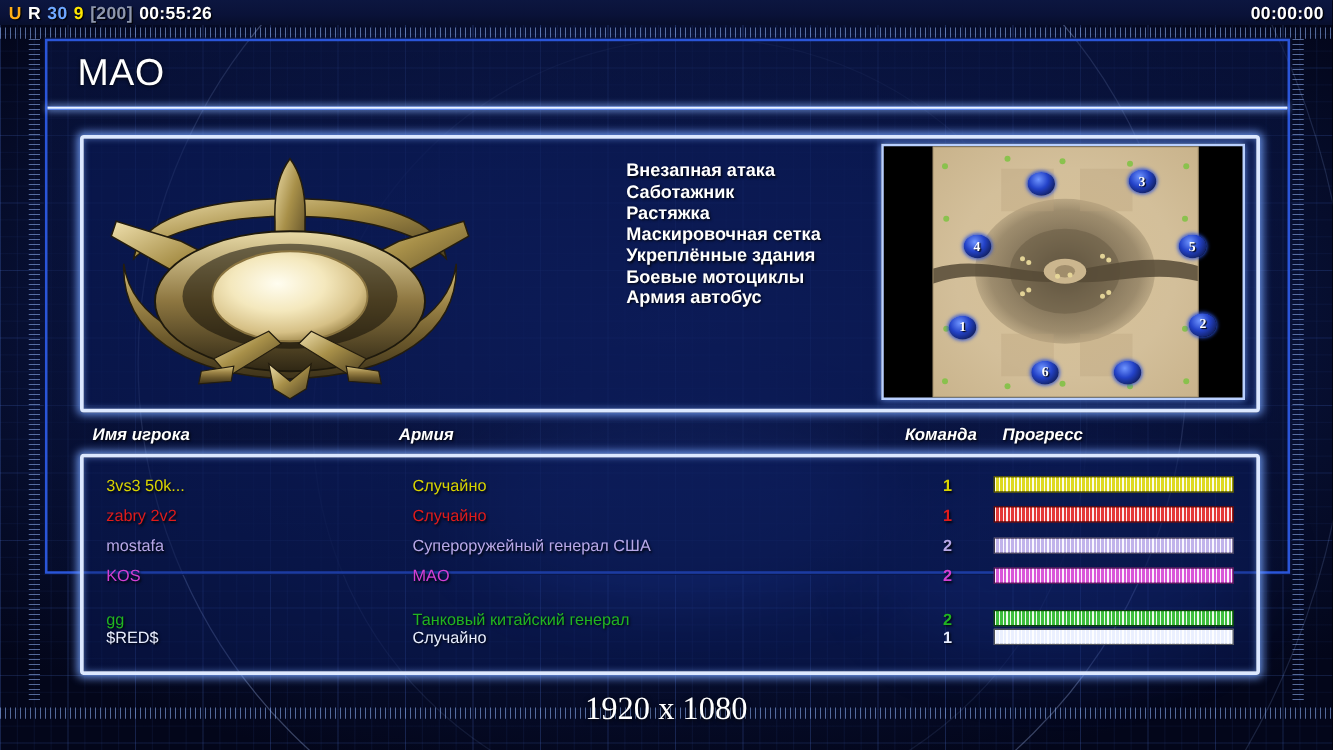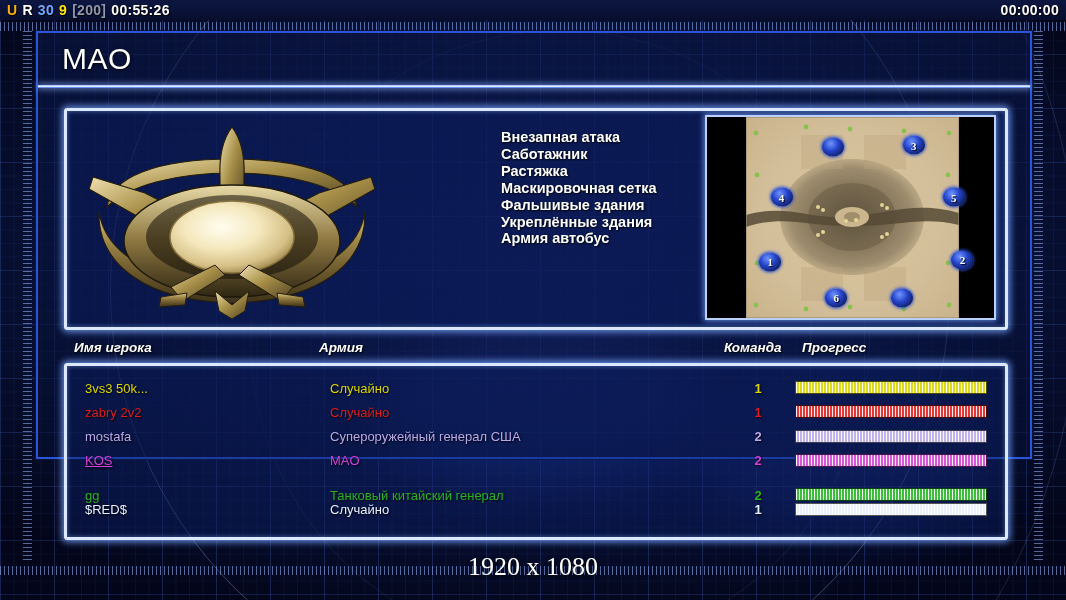--- a/index.html
+++ b/index.html
@@ -269,22 +269,22 @@
           <path d="M216,182 L190,178 L192,190 L218,192 Z" fill="url(#gold)" stroke="#241d0e" stroke-width="1"></path>
           <path d="M128,176 L145,190 L162,176 L158,196 L145,204 L132,196 Z" fill="url(#gold2)" stroke="#241d0e" stroke-width="1"></path>
         </svg>
       </div>
 
       <div id="abilities">
           <div>Внезапная атака</div>
           <div>Саботажник</div>
           <div>Растяжка</div>
           <div>Маскировочная сетка</div>
-          <div>Фальшивые здания</div>
           <div>Укреплённые здания</div>
+          <div>Боевые мотоциклы</div>
           <div>Армия автобус</div>
         </div>
 
       <div id="minimap-frame">
         <svg id="minimap-img" viewBox="0 0 213 201" xmlns="http://www.w3.org/2000/svg">
           <defs>
             <radialGradient id="sand" cx="50%" cy="50%" r="75%">
               <stop offset="0%" stop-color="#d8c298"></stop>
               <stop offset="55%" stop-color="#d3bf9a"></stop>
               <stop offset="100%" stop-color="#c7b189"></stop>
@@ -385,21 +385,21 @@
         </div>
         <div class="prow" style="top: 58.6px;">
           <span class="pname" style="color: rgb(184, 168, 232);">mostafa</span>
           <span class="parmy" style="color: rgb(184, 168, 232);">Супероружейный генерал США</span>
           <span class="pteam" style="color: rgb(184, 168, 232);">2</span>
           <span class="pbar-outer" style="background: rgb(184, 168, 232);">
             <span class="pbar-fill" style="width: 100%;"></span>
           </span>
         </div>
         <div class="prow" style="top: 82.9px;">
-          <span class="pname" style="color: rgb(212, 63, 212); text-decoration: underline;">KOS</span>
+          <span class="pname" style="color: rgb(212, 63, 212);">KOS</span>
           <span class="parmy" style="color: rgb(212, 63, 212);">MAO</span>
           <span class="pteam" style="color: rgb(212, 63, 212);">2</span>
           <span class="pbar-outer" style="background: rgb(212, 63, 212);">
             <span class="pbar-fill" style="width: 100%;"></span>
           </span>
         </div>
         <div class="prow" style="top: 117px;">
           <span class="pname" style="color: rgb(33, 181, 33);">gg</span>
           <span class="parmy" style="color: rgb(33, 181, 33);">Танковый китайский генерал</span>
           <span class="pteam" style="color: rgb(33, 181, 33);">2</span>

